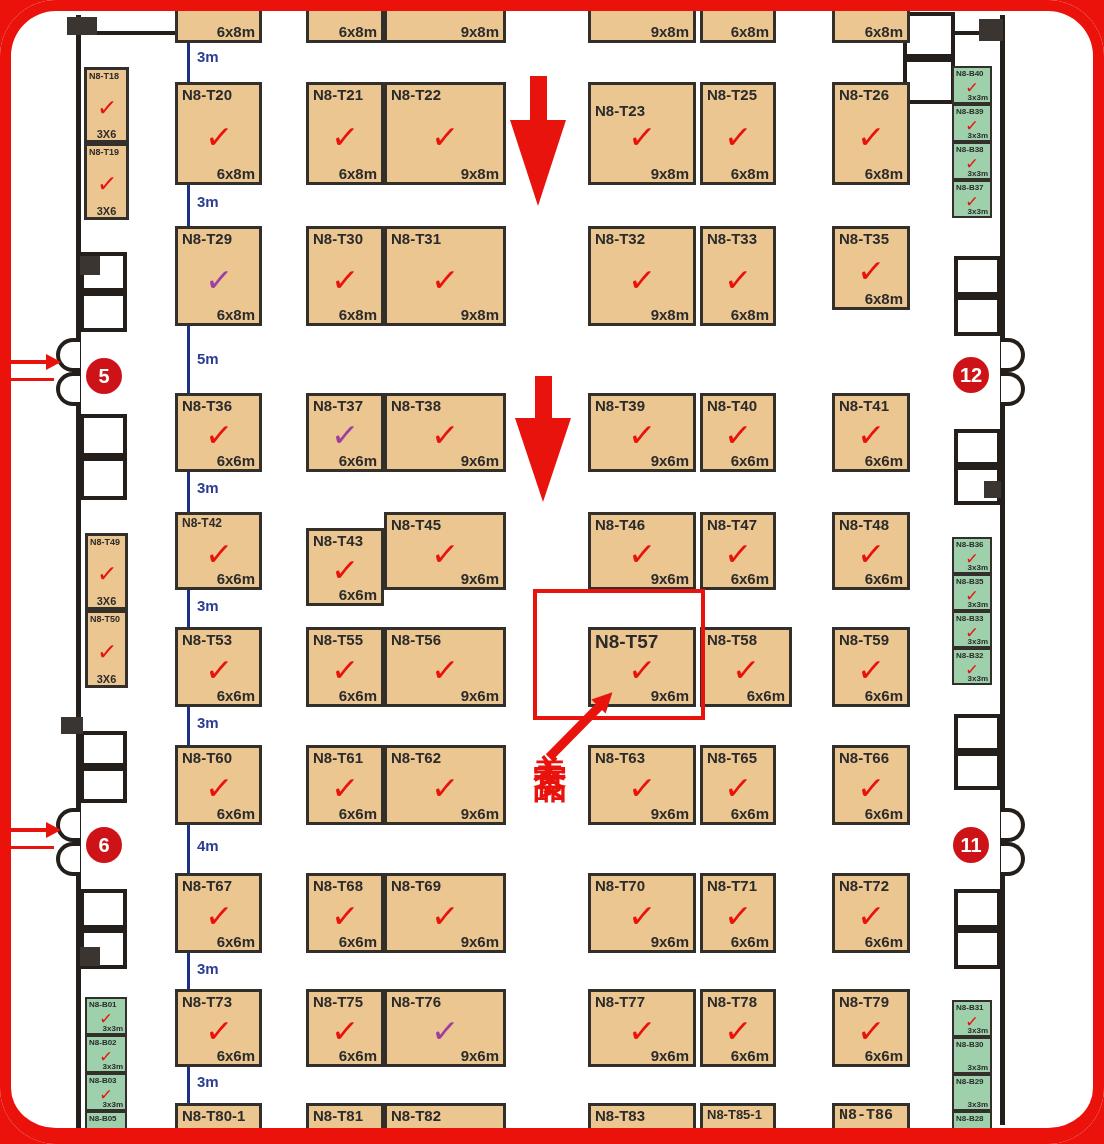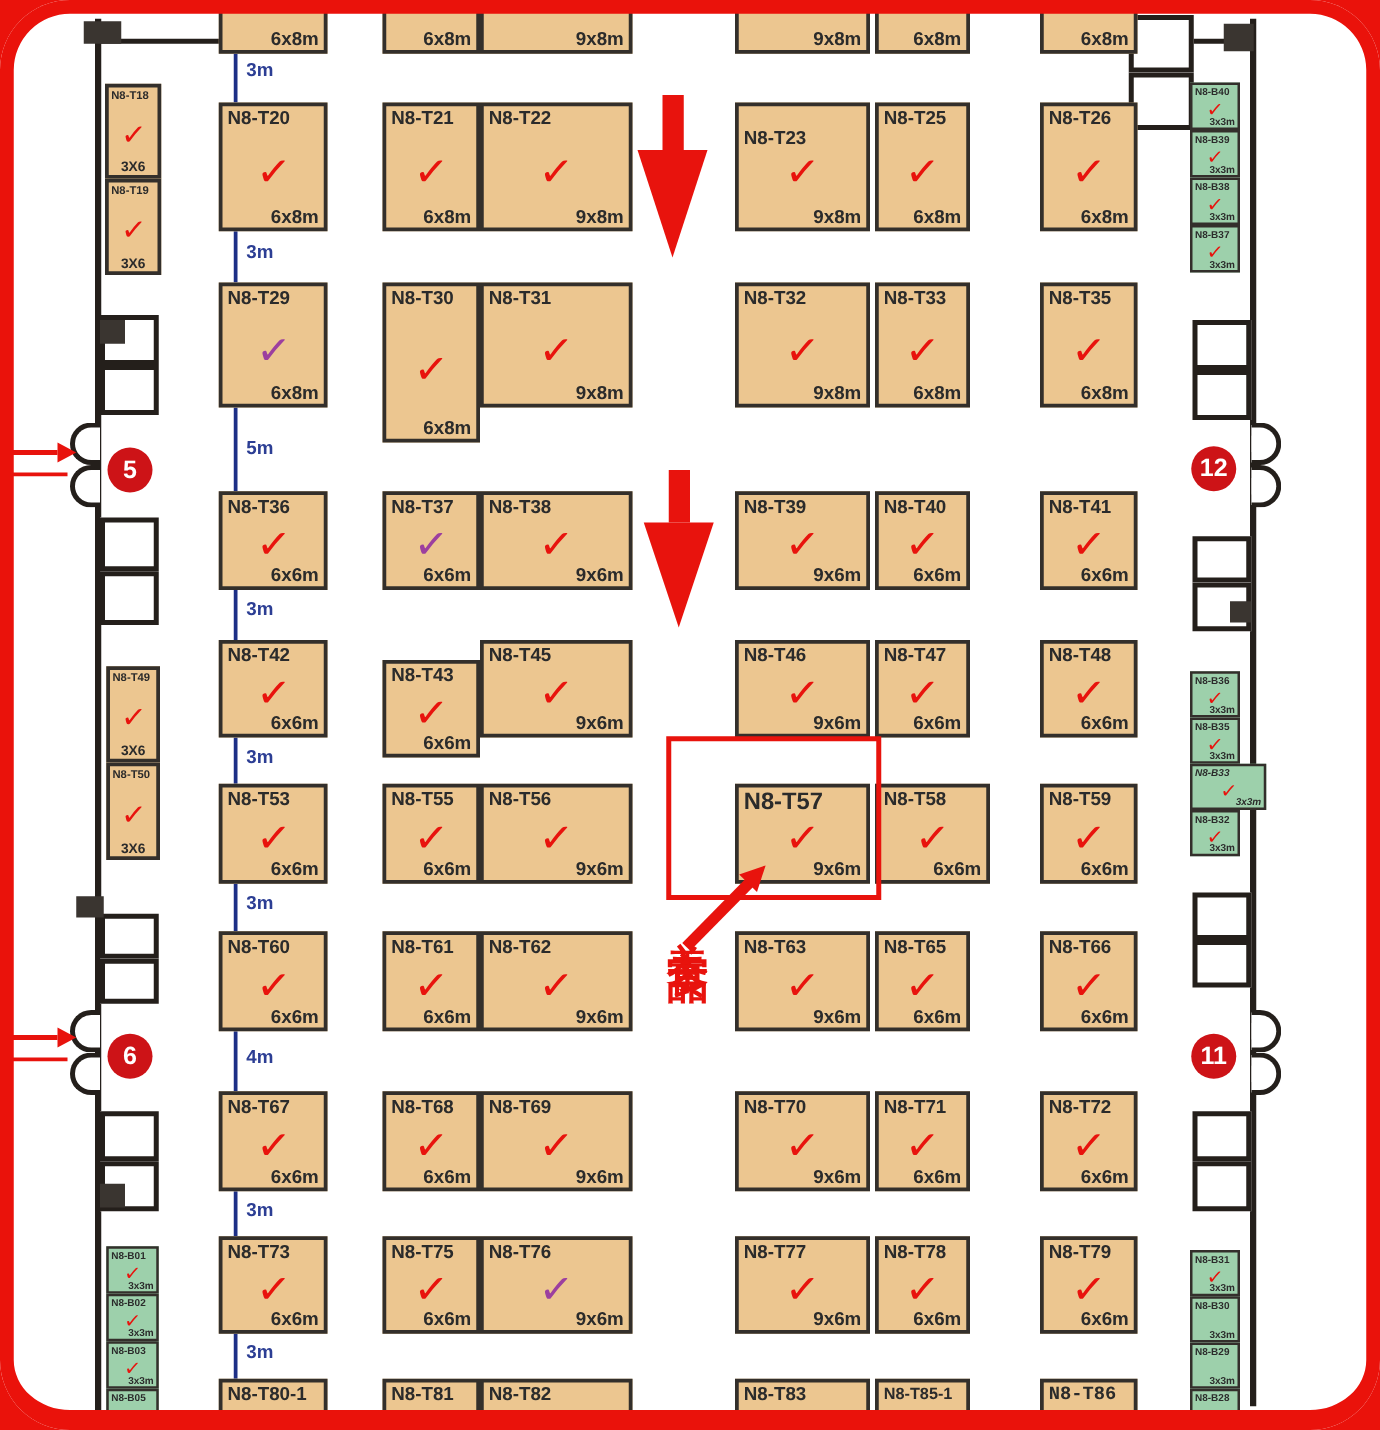--- a/index.html
+++ b/index.html
@@ -158,41 +158,41 @@
       <div class="booth mbooth" style="left: 832px; top: 82px; width: 78px; height: 103px;">
         <div class="bname" style="font-size: 15px;">N8-T26</div>
         <div class="bsize">6x8m</div>
         <div class="bcheck ck-red">✓</div>
       </div>
       <div class="booth mbooth" style="left: 175px; top: 226px; width: 87px; height: 100px;">
         <div class="bname" style="font-size: 15px;">N8-T29</div>
         <div class="bsize">6x8m</div>
         <div class="bcheck ck-purple">✓</div>
       </div>
-      <div class="booth mbooth" style="left: 306px; top: 226px; width: 78px; height: 128px;">
+      <div class="booth mbooth" style="left: 306px; top: 226px; width: 78px; height: 100px;">
         <div class="bname" style="font-size: 15px;">N8-T30</div>
         <div class="bsize">6x8m</div>
         <div class="bcheck ck-red">✓</div>
       </div>
       <div class="booth mbooth" style="left: 384px; top: 226px; width: 122px; height: 100px;">
         <div class="bname" style="font-size: 15px;">N8-T31</div>
         <div class="bsize">9x8m</div>
         <div class="bcheck ck-red">✓</div>
       </div>
       <div class="booth mbooth" style="left: 588px; top: 226px; width: 108px; height: 100px;">
         <div class="bname" style="font-size: 15px;">N8-T32</div>
         <div class="bsize">9x8m</div>
         <div class="bcheck ck-red">✓</div>
       </div>
       <div class="booth mbooth" style="left: 700px; top: 226px; width: 76px; height: 100px;">
         <div class="bname" style="font-size: 15px;">N8-T33</div>
         <div class="bsize">6x8m</div>
         <div class="bcheck ck-red">✓</div>
       </div>
-      <div class="booth mbooth" style="left: 832px; top: 226px; width: 78px; height: 100px;">
+      <div class="booth mbooth" style="left: 832px; top: 226px; width: 78px; height: 84px;">
         <div class="bname" style="font-size: 15px;">N8-T35</div>
         <div class="bsize">6x8m</div>
         <div class="bcheck ck-red">✓</div>
       </div>
       <div class="booth mbooth" style="left: 175px; top: 393px; width: 87px; height: 79px;">
         <div class="bname" style="font-size: 15px;">N8-T36</div>
         <div class="bsize">6x6m</div>
         <div class="bcheck ck-red">✓</div>
       </div>
       <div class="booth mbooth" style="left: 306px; top: 393px; width: 78px; height: 79px;">
@@ -214,21 +214,21 @@
         <div class="bname" style="font-size: 15px;">N8-T40</div>
         <div class="bsize">6x6m</div>
         <div class="bcheck ck-red">✓</div>
       </div>
       <div class="booth mbooth" style="left: 832px; top: 393px; width: 78px; height: 79px;">
         <div class="bname" style="font-size: 15px;">N8-T41</div>
         <div class="bsize">6x6m</div>
         <div class="bcheck ck-red">✓</div>
       </div>
       <div class="booth mbooth" style="left: 175px; top: 512px; width: 87px; height: 78px;">
-        <div class="bname" style="font-size: 15px;">N8-T42</div>
+        <div class="bname" style="font-size: 12px;">N8-T42</div>
         <div class="bsize">6x6m</div>
         <div class="bcheck ck-red">✓</div>
       </div>
       <div class="booth mbooth" style="left: 306px; top: 528px; width: 78px; height: 78px;">
         <div class="bname" style="font-size: 15px;">N8-T43</div>
         <div class="bsize">6x6m</div>
         <div class="bcheck ck-red">✓</div>
       </div>
       <div class="booth mbooth" style="left: 384px; top: 512px; width: 122px; height: 78px;">
         <div class="bname" style="font-size: 15px;">N8-T45</div>
@@ -437,21 +437,21 @@
       <div class="booth gbooth" style="left: 952px; top: 537px; width: 40px; height: 37px;">
         <div class="bname">N8-B36</div>
         <div class="bsize">3x3m</div>
         <div class="bcheck ck-red">✓</div>
       </div>
       <div class="booth gbooth" style="left: 952px; top: 574px; width: 40px; height: 37px;">
         <div class="bname">N8-B35</div>
         <div class="bsize">3x3m</div>
         <div class="bcheck ck-red">✓</div>
       </div>
-      <div class="booth gbooth" style="left: 952px; top: 611px; width: 61px; height: 37px; font-style: italic;">
+      <div class="booth gbooth" style="left: 952px; top: 611px; width: 40px; height: 37px;">
         <div class="bname">N8-B33</div>
         <div class="bsize">3x3m</div>
         <div class="bcheck ck-red">✓</div>
       </div>
       <div class="booth gbooth" style="left: 952px; top: 648px; width: 40px; height: 37px;">
         <div class="bname">N8-B32</div>
         <div class="bsize">3x3m</div>
         <div class="bcheck ck-red">✓</div>
       </div>
       <div class="booth gbooth" style="left: 952px; top: 1000px; width: 40px; height: 37px;">

